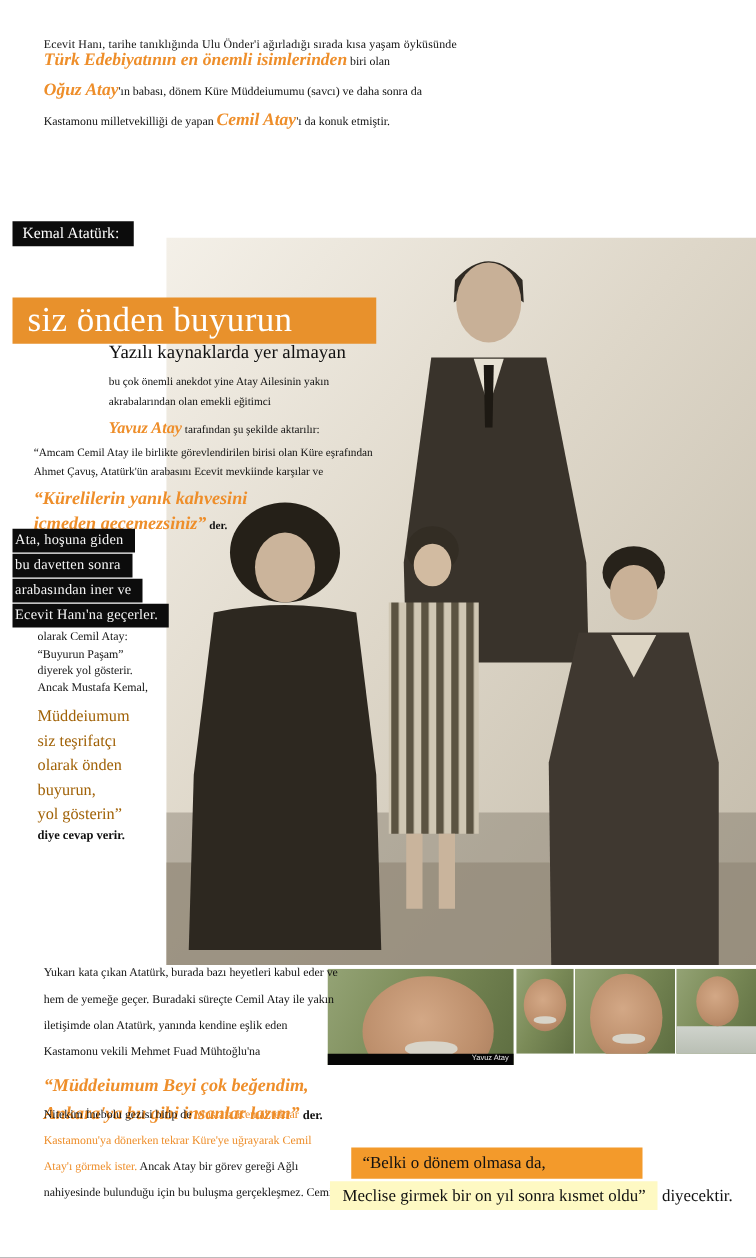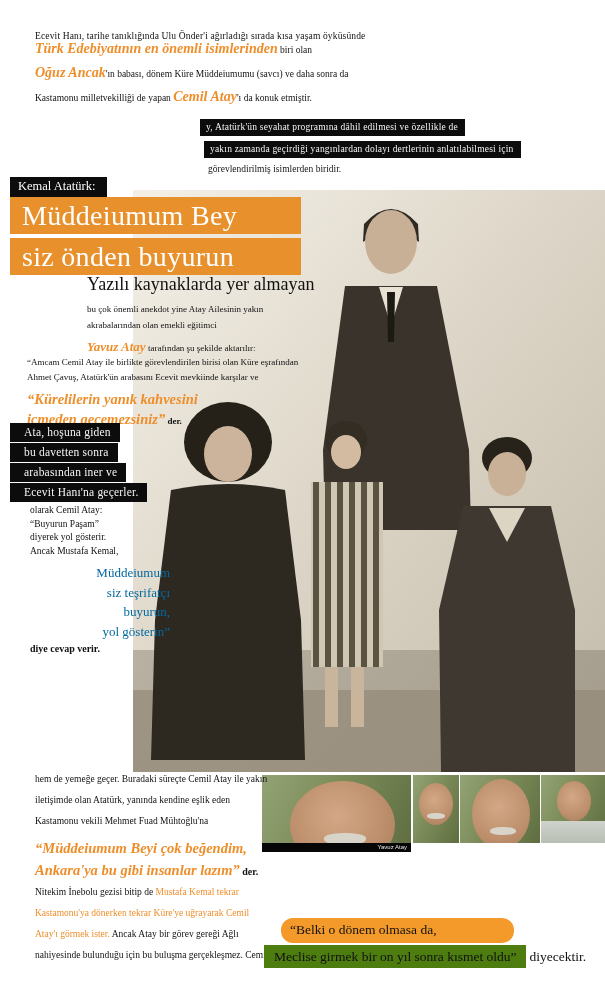--- a/index.html
+++ b/index.html
@@ -25,38 +25,38 @@
   .kicker{left:10px; top:177px; background:#0c0c0c; color:#fff; font-size:12.5px;
           padding:2px 12px 3px 8px; z-index:4;}
   .hbox{left:10px; width:291px; height:37px; background:#E8912C; color:#fff;
         font-size:28px; line-height:37px; padding-left:12px; box-sizing:border-box;
         z-index:4; letter-spacing:.3px;}
   .hbox1{top:197px;} .hbox2{top:238px;}
   
   .photo-main{left:133px; top:190px; width:472px; height:582px; z-index:1;}
   
   .anec{left:87px; top:274px; width:265px; z-index:3;}
-  .anec .lead{font-size:18px; margin-bottom:7px;}
+  .anec .lead{font-size:15px; margin-bottom:7px;}
   .anec .s{font-size:9px; line-height:15.5px;}
   .anec .src{margin-top:4px;}
   .anec .src .em-orange{font-size:13px;}
   .anec .src .rest{font-size:9px;}
   
   .q1{left:27px; top:355px; width:320px; z-index:3;}
   .q1 .s{font-size:9px; line-height:15px;}
   .q1 .em{font-size:14.5px; line-height:20px;}
   .q1 .em-wrap{margin-top:4px;}
   .q1 .tail{font-size:9px; font-weight:bold;}
   
   .invite{left:10px; top:423px; z-index:4;}
-  .invite .bar{font-size:11.5px; padding:3px 9px 4px 14px; margin-bottom:1px;}
+  .invite .bar{font-size:11.5px; padding:3px 9px 4px 2px; margin-bottom:1px;}
   
   .usher{left:30px; top:491px; width:140px; z-index:3;}
   .usher .k{font-size:9.5px; line-height:13.4px;}
-  .usher .o{color:#0369a1; font-size:13px; line-height:19.5px;text-align:right;}
+  .usher .o{color:#a16207; font-size:13px; line-height:19.5px;}
   .usher .o1{margin-top:5px;}
   .usher .tail{font-size:10px; font-weight:bold; margin-top:2px;}
   
   .upper{left:35px; top:774px; width:255px; z-index:3;}
   .upper .s{font-size:9.5px; margin-bottom:11px;}
   .upper .em{font-size:14.5px; line-height:22px;}
   .upper .em-start{margin-top:2px;}
   .upper .tail{font-size:10px; font-weight:bold;}
   
   .retv{left:35px; top:887px; width:255px; z-index:3;}
@@ -81,42 +81,37 @@
     background:linear-gradient(#cfd3cc,#b9bfb4);}
   .stache{position:absolute; background:#d8d4c9; border-radius:45%;}
   .sp1 .stache{left:62px; top:58px; width:42px; height:12px;}
   .sp3 .stache{left:30px; top:52px; width:26px; height:8px;}
   .sp2 .stache{left:14px; top:38px; width:18px; height:6px;}
   .caption-bar{position:absolute; left:0; right:0; bottom:0; height:9px; background:#060606;
     color:#e9e9e9; font-size:6px; line-height:9px; text-align:right; padding-right:4px;
     font-family:"Liberation Sans", sans-serif;}
   
   .fq1{left:281px; top:918px; width:233px; height:25px; background:#F39A2B;
-       font-size:13.5px; padding:4px 0 0 9px; box-sizing:border-box; z-index:3;border-radius:12px;}
+       font-size:13.5px; padding:4px 0 0 9px; box-sizing:border-box; z-index:3;}
   .fq2{left:264px; top:945px; display:flex; align-items:flex-start; z-index:3;}
-  .fq2 .box{background:#4d7c0f; font-size:13.5px; padding:4px 9px 3px 10px;}
+  .fq2 .box{background:#fef9c3; font-size:13.5px; padding:4px 9px 3px 10px;}
   .fq2 .tail{font-size:13.5px; padding:4px 0 0 4px;}
 </style>
 </head>
 <body>
 
 <div class="page">
 
   <div class="abs intro">
     <div class="plain">Ecevit Hanı, tarihe tanıklığında Ulu Önder'i ağırladığı sırada kısa yaşam öyküsünde</div>
     <div class="bigline"><span class="em-orange">Türk Edebiyatının en önemli isimlerinden</span><span class="rest"> biri olan</span></div>
-    <div class="bigline"><span class="em-orange">Oğuz Ancak</span><span class="rest">'ın babası, dönem Küre Müddeiumumu (savcı) ve daha sonra da</span></div>
+    <div class="bigline"><span class="em-orange">Oğuz Atay</span><span class="rest">'ın babası, dönem Küre Müddeiumumu (savcı) ve daha sonra da</span></div>
     <div class="bigline"><span class="rest">Kastamonu milletvekilliği de yapan </span><span class="em-orange">Cemil Atay</span><span class="rest">'ı da konuk etmiştir.</span></div>
   </div>
 
-  <div class="abs note">
-    <div class="bar">y, Atatürk'ün seyahat  programına dâhil edilmesi ve özellikle de</div>
-    <div class="bar bar2">yakın zamanda geçirdiği yangınlardan dolayı dertlerinin anlatılabilmesi için</div>
-    <div class="tail">görevlendirilmiş isimlerden biridir.</div>
-  </div>
 
   <div class="abs photo-main">
     <svg width="472" height="582" viewBox="0 0 472 582">
       <defs>
         <linearGradient id="pbg" x1="0" y1="0" x2="1" y2="1">
           <stop offset="0" stop-color="#f4f0e8"></stop>
           <stop offset="0.45" stop-color="#ded7c9"></stop>
           <stop offset="1" stop-color="#c2baa9"></stop>
         </linearGradient>
         <pattern id="stripes" width="12" height="12" patternUnits="userSpaceOnUse">
@@ -145,21 +140,20 @@
       <rect x="218" y="477" width="13" height="60" fill="#c9b49c"></rect>
 
       <ellipse cx="374" cy="268" rx="25" ry="21" fill="#27221a"></ellipse>
       <ellipse cx="374" cy="284" rx="19" ry="22" fill="#c9b197"></ellipse>
       <path d="M330,316 L418,316 L442,420 L442,582 L308,582 L306,420 Z" fill="#3f3830"></path>
       <polygon points="356,318 392,318 374,352" fill="#ddd5c4"></polygon>
     </svg>
   </div>
 
   <div class="abs kicker">Kemal Atatürk:</div>
-  <div class="abs hbox hbox1">Müddeiumum Bey</div>
   <div class="abs hbox hbox2">siz önden buyurun</div>
 
   <div class="abs anec">
     <div class="lead">Yazılı kaynaklarda yer almayan</div>
     <div class="s">bu çok önemli anekdot yine Atay Ailesinin yakın</div>
     <div class="s">akrabalarından olan emekli eğitimci</div>
     <div class="src"><span class="em-orange">Yavuz Atay</span><span class="rest s"> tarafından şu şekilde aktarılır:</span></div>
   </div>
 
   <div class="abs q1">
@@ -179,26 +173,28 @@
   </div>
 
   <div class="abs usher">
     <div class="k">İşte burada bir teşrifatçı</div>
     <div class="k">olarak Cemil Atay:</div>
     <div class="k">“Buyurun Paşam”</div>
     <div class="k">diyerek yol gösterir.</div>
     <div class="k">Ancak Mustafa Kemal,</div>
     <div class="o o1">Müddeiumum</div>
     <div class="o">siz teşrifatçı</div>
+    <div class="o">olarak önden</div>
     <div class="o">buyurun,</div>
     <div class="o">yol gösterin”</div>
     <div class="tail">diye cevap verir.</div>
   </div>
 
   <div class="abs upper">
+    <div class="s">Yukarı kata çıkan Atatürk, burada bazı heyetleri kabul eder ve</div>
     <div class="s">hem de yemeğe geçer. Buradaki süreçte Cemil Atay ile yakın</div>
     <div class="s">iletişimde olan Atatürk, yanında kendine eşlik eden</div>
     <div class="s">Kastamonu vekili Mehmet Fuad Mühtoğlu'na</div>
     <div class="em em-orange em-start">“Müddeiumum Beyi çok beğendim,</div>
     <div><span class="em em-orange">Ankara'ya bu gibi insanlar lazım”</span><span class="tail"> der.</span></div>
   </div>
 
   <div class="abs retv">
     <div class="s"><span>Nitekim İnebolu gezisi bitip de </span><span class="o">Mustafa Kemal tekrar</span></div>
     <div class="s o">Kastamonu'ya dönerken tekrar Küre'ye uğrayarak Cemil</div>

